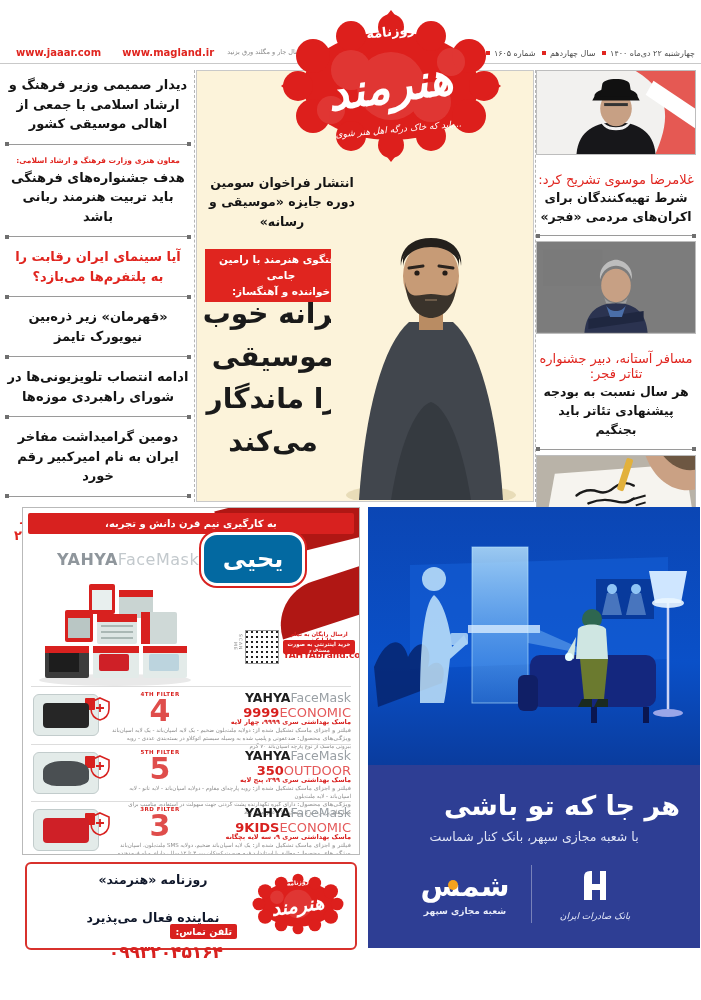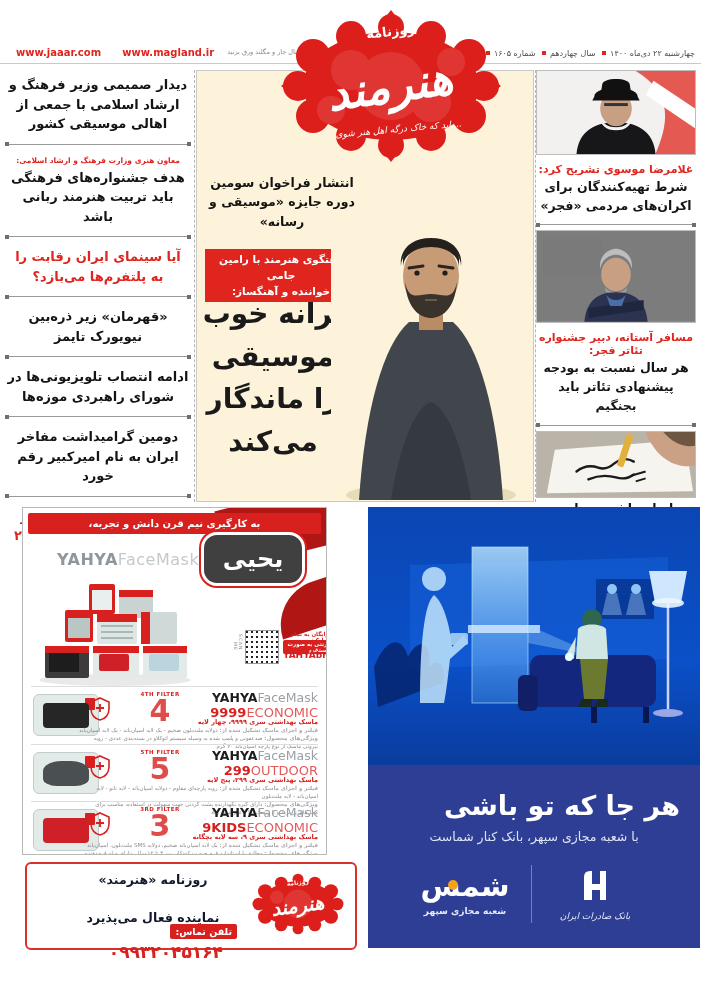--- a/index.html
+++ b/index.html
@@ -40,32 +40,32 @@
   .c-kicker { position:absolute; top:178px; left:8px; width:152px; background:#e0251f; color:#fff;
               font-weight:bold; font-size:10.5px; line-height:1.5; text-align:center; padding:3px 2px; }
   .c-main { position:absolute; top:222px; left:2px; width:148px; text-align:center;
             font-weight:bold; font-size:28px; line-height:1.52; color:#1a1a1a; }
   .c-photo { position:absolute; right:2px; bottom:1px; width:200px; height:290px; }
 
   
   .col-right { position:absolute; left:536px; top:70px; width:160px; }
   .ph { width:160px; border:1px solid #bdbdbd; display:block; }
   .r-title { text-align:center; font-weight:bold; font-size:12.5px; line-height:1.5; color:#141414; padding:2px 0 4px; }
-  .r-kicker { text-align:center; font-size:11px; color:#e0251f; font-weight:bold; padding-top:8px; }
-
-  
-  .yahya { position:absolute; left:22px; top:507px; width:305px; height:348px; background:#fff;
+  .r-kicker { text-align:center; font-size:13px; color:#e0251f; font-weight:normal; padding-top:17px; }
+
+  
+  .yahya { position:absolute; left:22px; top:507px; width:338px; height:348px; background:#fff;
            border:1px solid #b9b9b9; overflow:hidden; }
   .y-band { position:absolute; top:5px; left:5px; right:5px; height:21px; background:#d8211f;
             border-radius:2px; color:#fff; font-weight:bold; font-size:10px; text-align:center; line-height:21px; }
   .y-swoosh1 { position:absolute; top:-18px; left:196px; width:170px; height:60px; background:#b01714;
                border-radius:0 0 0 60px; transform:rotate(-14deg); }
   .y-swoosh2 { position:absolute; top:68px; left:250px; width:120px; height:46px; background:#b01714;
                border-radius:60px 0 0 0; transform:rotate(-18deg); }
-  .y-logo { position:absolute; top:24px; left:178px; width:104px; height:54px; background:#404040;
+  .y-logo { position:absolute; top:24px; left:178px; width:104px; height:54px; background:#0369a1;
             border:3px solid #fff; border-radius:16px; box-shadow:0 0 0 2px #d8211f;
             color:#fff; font-weight:bold; font-size:24px; text-align:center; line-height:48px; }
   .y-brand { position:absolute; top:42px; left:34px; direction:ltr; font-size:16px; letter-spacing:.5px; }
   .y-brand b { color:#8f969c; } .y-brand span { color:#c3c9cd; }
   .y-cluster { position:absolute; left:12px; top:66px; }
   .y-qr-wrap { position:absolute; left:220px; top:120px; width:112px; direction:rtl; }
   .y-qr { position:absolute; right:76px; top:2px; width:34px; height:34px; border:1px solid #999;
           background-image:repeating-linear-gradient(0deg,#111 0 2px,#fff 2px 5px),
                            repeating-linear-gradient(90deg,#111 0 2px,#fff 2px 5px);
           background-blend-mode:screen; }
@@ -344,21 +344,21 @@
       <svg class="y-shield" width="22" height="24" viewBox="0 0 22 24">
         <path d="M11,1 L20,5 V12 C20,18 16,22 11,23 C6,22 2,18 2,12 V5 Z" fill="none" stroke="#d8211f" stroke-width="1.6"></path>
         <path d="M11,7 V15 M7,11 H15" stroke="#d8211f" stroke-width="1.8"></path>
       </svg>
       <div class="y-filter">
         <div class="tag">5TH FILTER</div>
         <div class="num">5</div>
       </div>
       <div class="y-titles">
         <div class="l1"><b>YAHYA</b><span>FaceMask</span></div>
-        <div class="l2"><b>299</b><span>OUTDOOR</span></div>
+        <div class="l2"><b>350</b><span>OUTDOOR</span></div>
       </div>
       <div class="y-fa">ماسک بهداشتی سری ۲۹۹، پنج لایه</div>
       <div class="y-desc">
         <b>فیلتر و اجزای ماسک تشکیل شده از: </b><span>رویه پارچه‌ای مقاوم - دولایه اسپان‌باند - لایه نانو - لایه اسپان‌باند - لایه ملت‌بلون</span><br>
         <b>ویژگی‌های محصول: </b><span>دارای گیره نگهدارنده پشت گردنی جهت سهولت در استفاده، مناسب برای محل‌های پر تردد و با ریسک بالا - عمر مفید زیاد</span>
       </div>
     </div>
     <div class="y-sep" style="top:293px"></div>
 
     <div class="y-row" style="top:296px">

